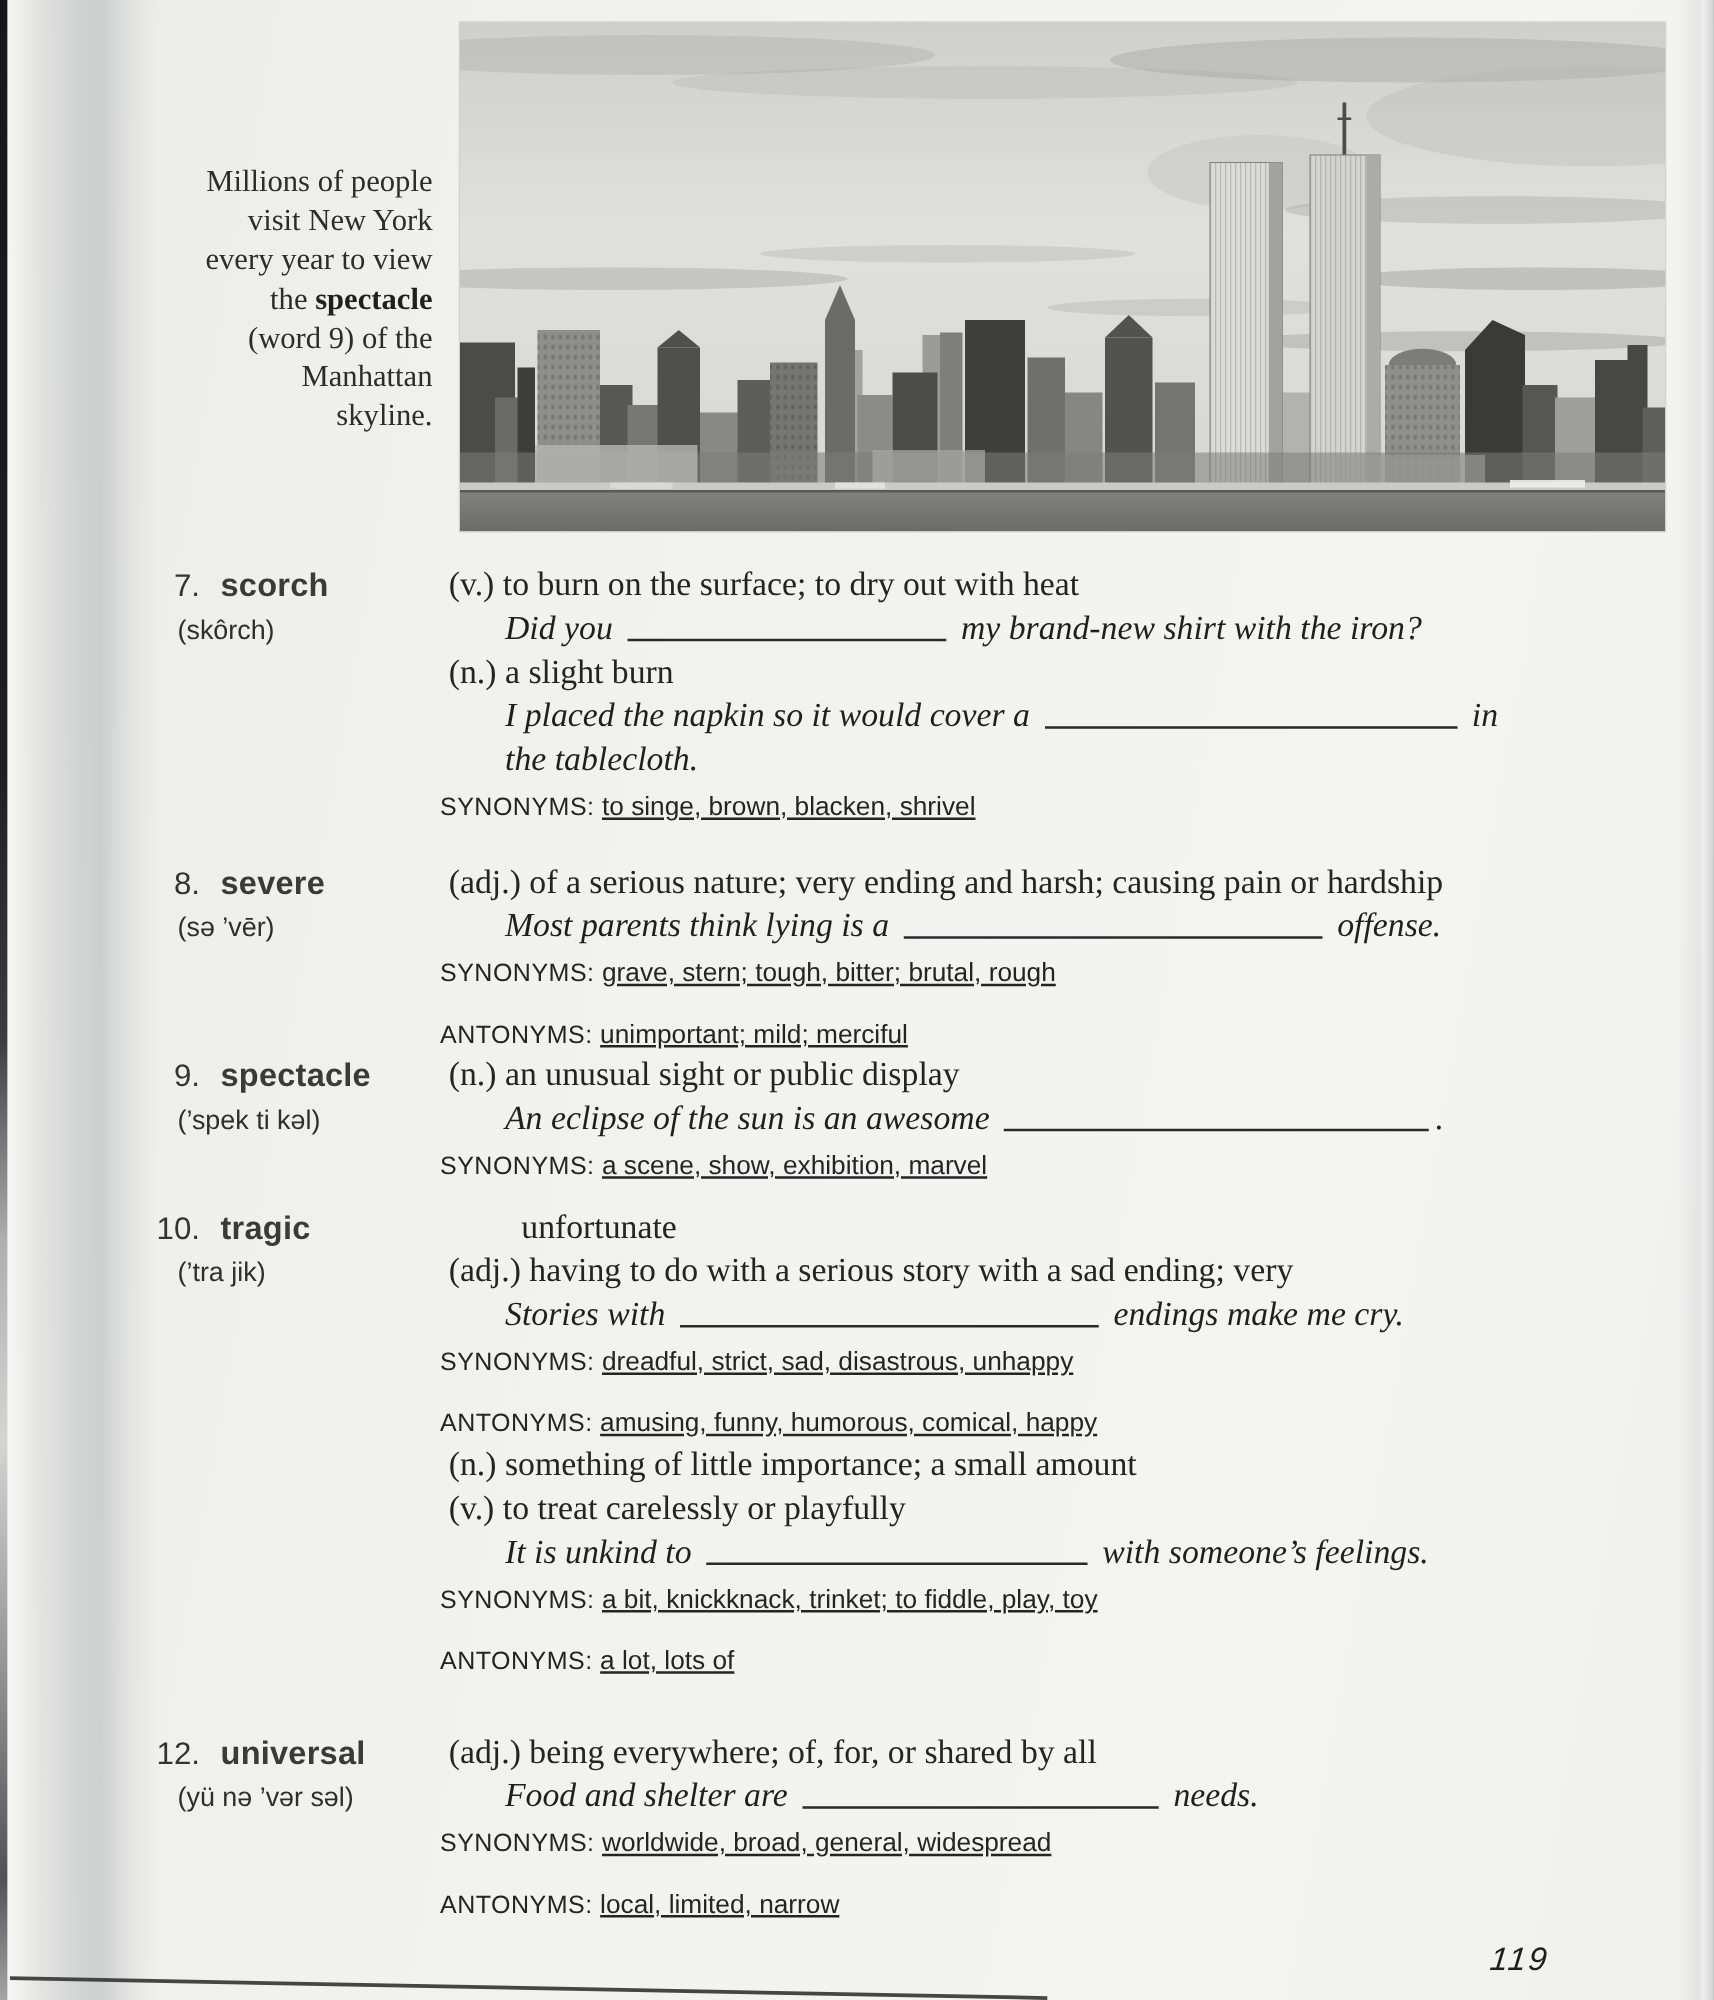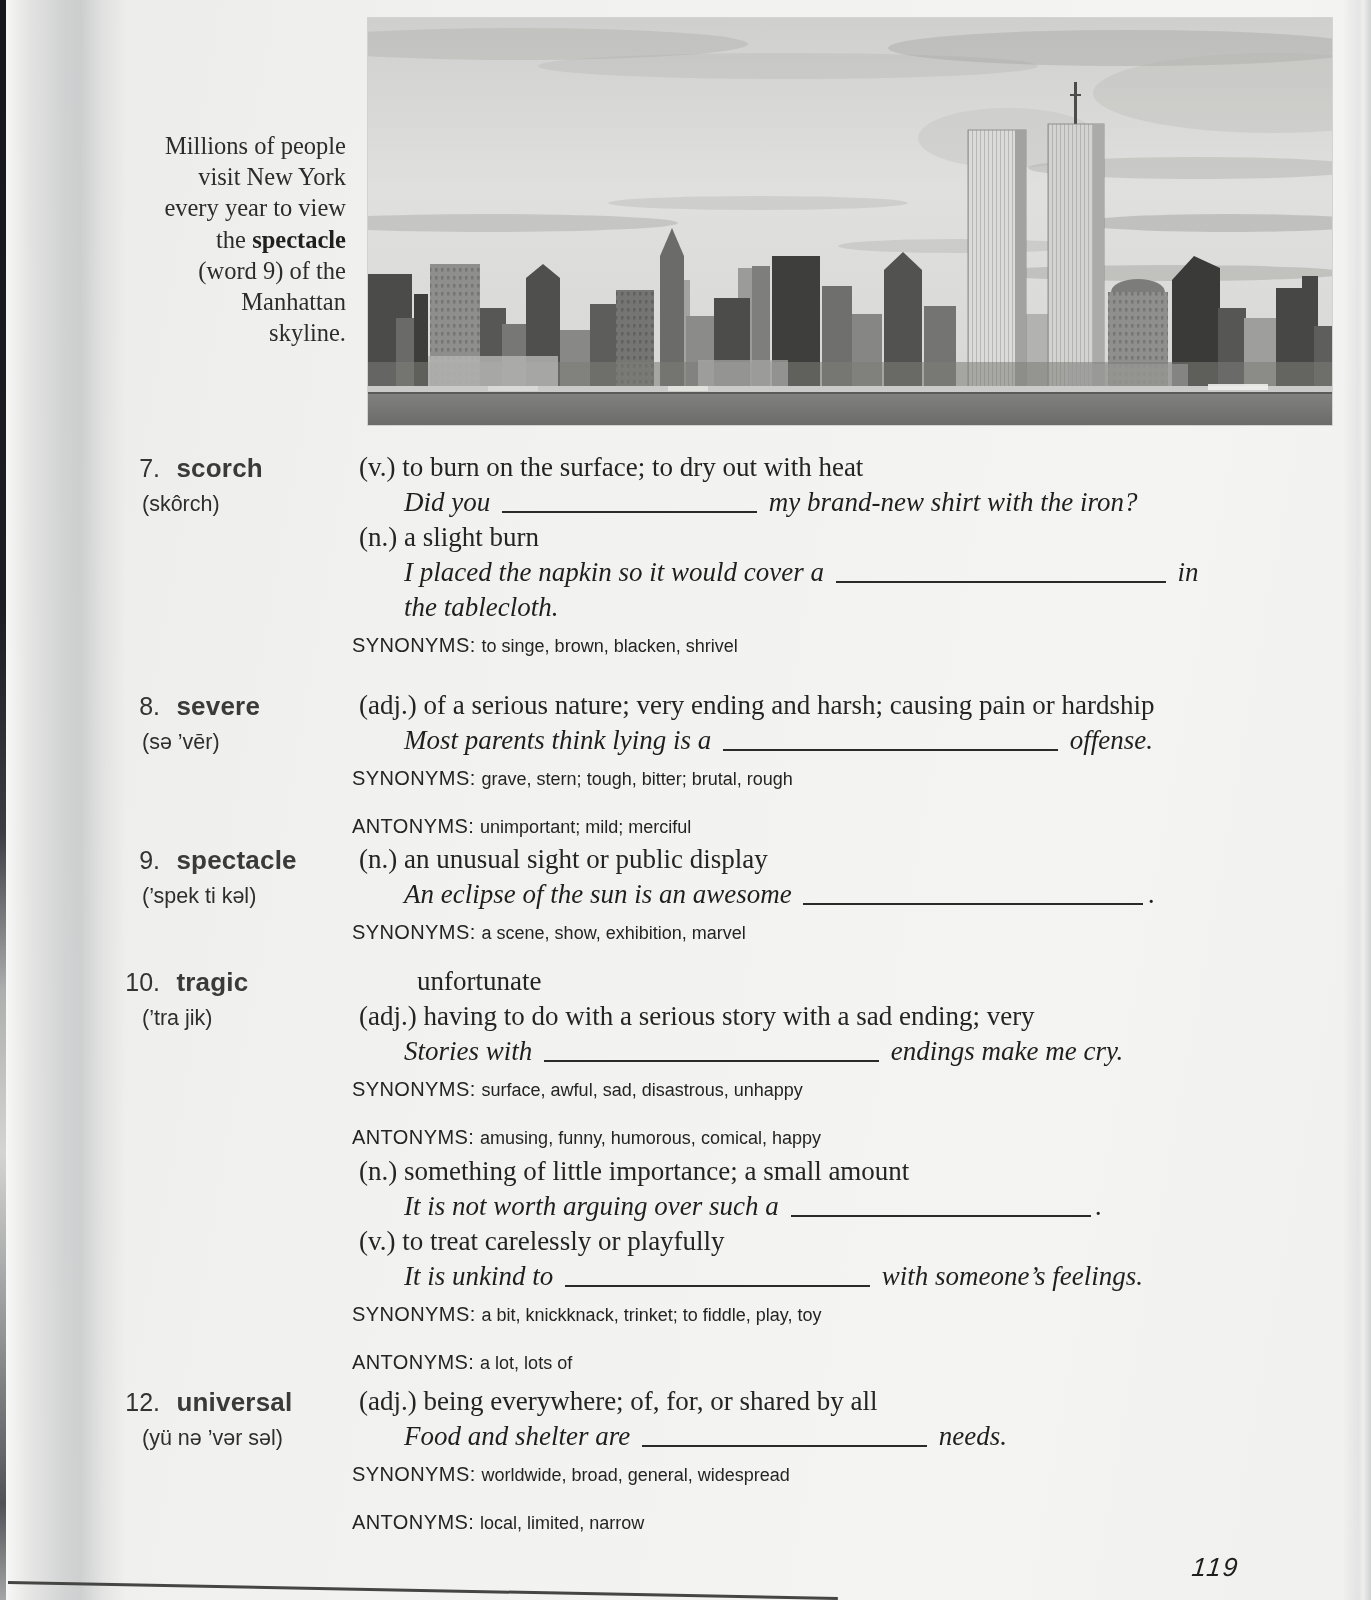--- a/index.html
+++ b/index.html
@@ -59,21 +59,21 @@
   .def-line { font-size:27px; line-height:35px; margin-left:7px; color:#242424; }
   .def-line.cont { padding-left:58px; }
   .example { font-style:italic; font-size:27px; line-height:35px; padding-left:52px; color:#1f1f1f; }
   .blank {
     display:inline-block; height:5px; margin:0 5px; vertical-align:-2px;
     border-bottom:2px solid #2a2a2a;
   }
   .synline { margin-top:5px; font-family:"Liberation Sans", sans-serif; line-height:31px; color:#242424; }
   .synline.ant { margin-top:16px; }
   .synline .cap { font-size:20px; letter-spacing:.4px; }
-  .synline .val { font-size:18px; }
+  .synline .val { font-size:21px;text-decoration:underline; }
   .page-number {
     position:absolute; left:1192px; top:1552px;
     font-family:"Liberation Sans", sans-serif; font-style:italic;
     font-size:26px; letter-spacing:2px; color:#1e1e1e; transform:skewX(-6deg);
   }
 </style>
 </head>
 <body>
 
 <div class="page">
@@ -241,29 +241,28 @@
     <div class="entry-left">
       <div class="headline">
         <span class="num">10.</span><span class="word"> tragic</span>
       </div>
       <div class="pron">(’tra jik)</div>
     </div>
     <div class="entry-main">
           <div class="def-line cont">unfortunate</div>
           <div class="def-line">(adj.) having to do with a serious story with a sad ending; very</div>
           <div class="example"><span>Stories with </span><span class="blank" style="width: 335px;"></span><span> endings make me cry.</span></div>
-          <div class="synline"><span class="cap">SYNONYMS: </span><span class="val">surface, awful, sad, disastrous, unhappy</span></div>
+          <div class="synline"><span class="cap">SYNONYMS: </span><span class="val">dreadful, strict, sad, disastrous, unhappy</span></div>
           <div class="synline ant"><span class="cap">ANTONYMS: </span><span class="val">amusing, funny, humorous, comical, happy</span></div>
         </div>
   </section>
 
   <section class="entry" data-idx="4">
     <div class="entry-main">
           <div class="def-line">(n.) something of little importance; a small amount</div>
-          <div class="example"><span>It is not worth arguing over such a </span><span class="blank" style="width: 300px;"></span><span>.</span></div>
           <div class="def-line">(v.) to treat carelessly or playfully</div>
           <div class="example"><span>It is unkind to </span><span class="blank" style="width: 305px;"></span><span> with someone’s feelings.</span></div>
           <div class="synline"><span class="cap">SYNONYMS: </span><span class="val">a bit, knickknack, trinket; to fiddle, play, toy</span></div>
           <div class="synline ant"><span class="cap">ANTONYMS: </span><span class="val">a lot, lots of</span></div>
         </div>
   </section>
 
   <section class="entry" data-idx="5">
     <div class="entry-left">
       <div class="headline">

